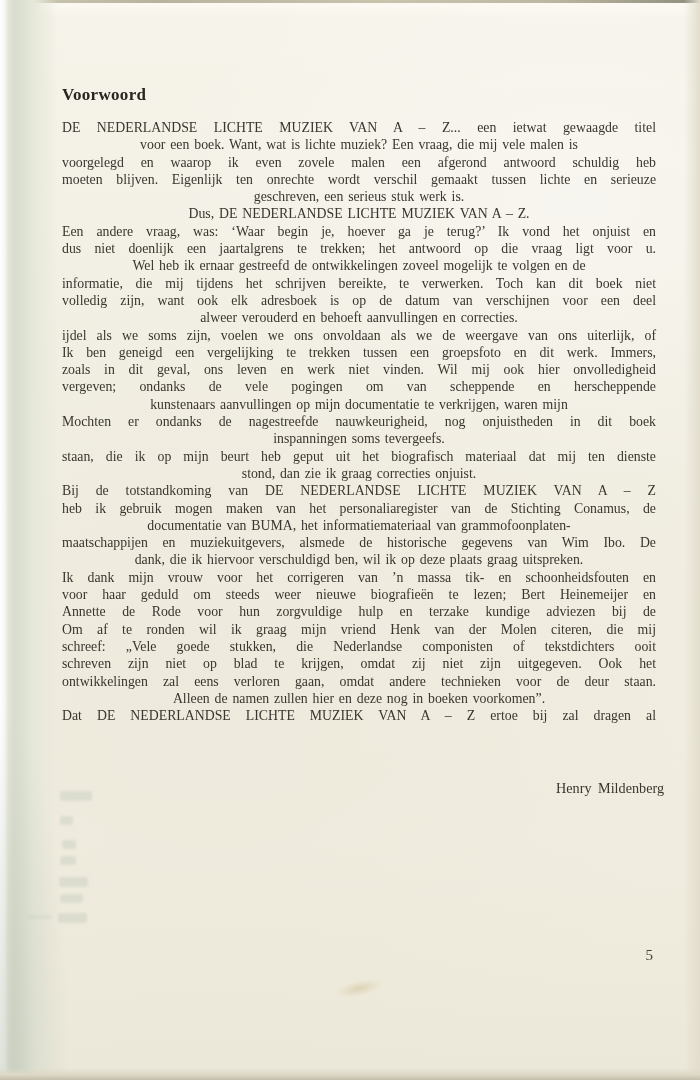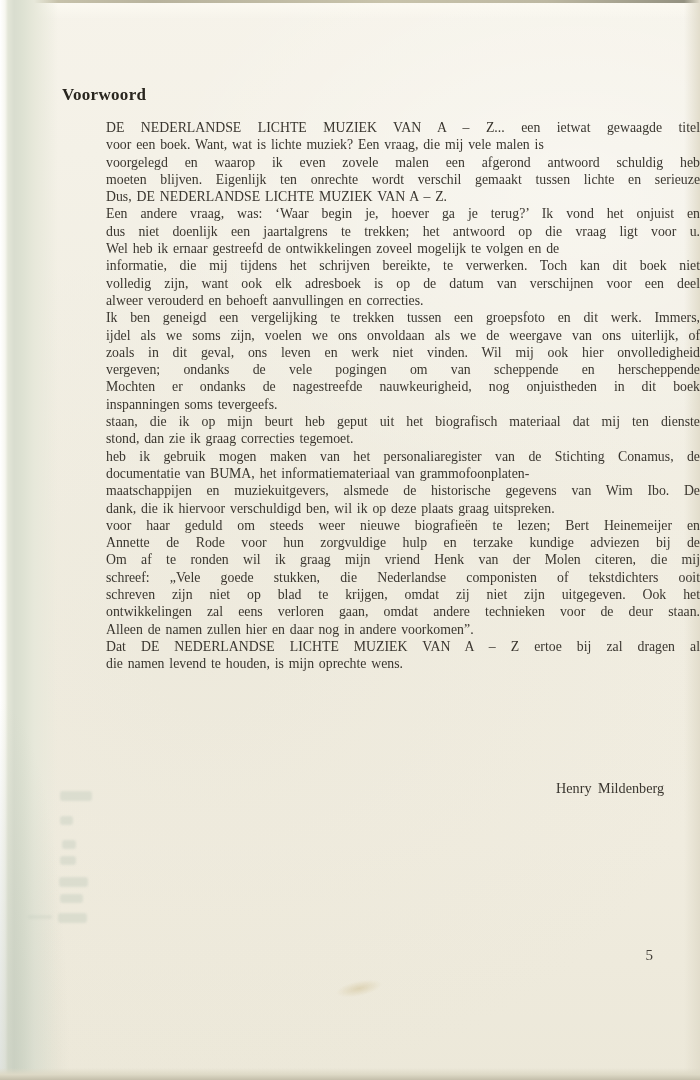--- a/index.html
+++ b/index.html
@@ -45,23 +45,22 @@
   }
   .heading {
     position: absolute; left: 62px; top: 85px; margin: 0;
     font-size: 17px; font-weight: bold; color: #29261f;
     letter-spacing: 0.3px;
   }
   .body-text {
     position: absolute; left: 62px; top: 119px; width: 594px;
     font-size: 13.8px; line-height: 17.3px; color: #3a362f;
     word-spacing: 1.4px;
-    margin-left: 44px;
   }
-  .body-text .line { text-align: left; white-space: nowrap; }
+  .body-text .line { text-align: center; white-space: nowrap; }
   .body-text .line.j { white-space: normal; text-align: justify; text-align-last: justify; }
   .signature {
     position: absolute; right: 36px; top: 780px;
     font-size: 14.2px; color: #3a362f; word-spacing: 3px;
   }
   .page-number {
     position: absolute; right: 47px; top: 947px;
     font-size: 15px; color: #45413a;
   }
   .ghost {
@@ -93,48 +92,51 @@
   <div class="edge-right"></div>
   <div class="edge-bottom"></div>
 
   <h1 class="heading">Voorwoord</h1>
 
   <div class="body-text" id="body-lines">
       <div class="line j">DE NEDERLANDSE LICHTE MUZIEK VAN A – Z... een ietwat gewaagde titel</div>
       <div class="line">voor een boek. Want, wat is lichte muziek? Een vraag, die mij vele malen is</div>
       <div class="line j">voorgelegd en waarop ik even zovele malen een afgerond antwoord schuldig heb</div>
       <div class="line j">moeten blijven. Eigenlijk ten onrechte wordt verschil gemaakt tussen lichte en serieuze</div>
+      <div class="line">geschreven, een serieus stuk werk is.</div>
       <div class="line">Dus, DE NEDERLANDSE LICHTE MUZIEK VAN A – Z.</div>
       <div class="line j">Een andere vraag, was: ‘Waar begin je, hoever ga je terug?’ Ik vond het onjuist en</div>
       <div class="line j">dus niet doenlijk een jaartalgrens te trekken; het antwoord op die vraag ligt voor u.</div>
       <div class="line">Wel heb ik ernaar gestreefd de ontwikkelingen zoveel mogelijk te volgen en de</div>
       <div class="line j">informatie, die mij tijdens het schrijven bereikte, te verwerken. Toch kan dit boek niet</div>
       <div class="line j">volledig zijn, want ook elk adresboek is op de datum van verschijnen voor een deel</div>
       <div class="line">alweer verouderd en behoeft aanvullingen en correcties.</div>
+      <div class="line j">ijdel als we soms zijn, voelen we ons onvoldaan als we de weergave van ons uiterlijk, of</div>
       <div class="line j">Ik ben geneigd een vergelijking te trekken tussen een groepsfoto en dit werk. Immers,</div>
-      <div class="line j">ijdel als we soms zijn, voelen we ons onvoldaan als we de weergave van ons uiterlijk, of</div>
       <div class="line j">zoals in dit geval, ons leven en werk niet vinden. Wil mij ook hier onvolledigheid</div>
       <div class="line j">vergeven; ondanks de vele pogingen om van scheppende en herscheppende</div>
+      <div class="line">kunstenaars aanvullingen op mijn documentatie te verkrijgen, waren mijn</div>
       <div class="line j">Mochten er ondanks de nagestreefde nauwkeurigheid, nog onjuistheden in dit boek</div>
       <div class="line">inspanningen soms tevergeefs.</div>
       <div class="line j">staan, die ik op mijn beurt heb geput uit het biografisch materiaal dat mij ten dienste</div>
-      <div class="line">stond, dan zie ik graag correcties tegemoet.</div>
+      <div class="line">stond, dan zie ik graag correcties onjuist.</div>
+      <div class="line j">Bij de totstandkoming van DE NEDERLANDSE LICHTE MUZIEK VAN A – Z</div>
       <div class="line j">heb ik gebruik mogen maken van het personaliaregister van de Stichting Conamus, de</div>
       <div class="line">documentatie van BUMA, het informatiemateriaal van grammofoonplaten-</div>
       <div class="line j">maatschappijen en muziekuitgevers, alsmede de historische gegevens van Wim Ibo. De</div>
       <div class="line">dank, die ik hiervoor verschuldigd ben, wil ik op deze plaats graag uitspreken.</div>
+      <div class="line j">Ik dank mijn vrouw voor het corrigeren van ’n massa tik- en schoonheidsfouten en</div>
       <div class="line j">voor haar geduld om steeds weer nieuwe biografieën te lezen; Bert Heinemeijer en</div>
       <div class="line j">Annette de Rode voor hun zorgvuldige hulp en terzake kundige adviezen bij de</div>
       <div class="line j">Om af te ronden wil ik graag mijn vriend Henk van der Molen citeren, die mij</div>
       <div class="line j">schreef: „Vele goede stukken, die Nederlandse componisten of tekstdichters ooit</div>
       <div class="line j">schreven zijn niet op blad te krijgen, omdat zij niet zijn uitgegeven. Ook het</div>
       <div class="line j">ontwikkelingen zal eens verloren gaan, omdat andere technieken voor de deur staan.</div>
-      <div class="line">Alleen de namen zullen hier en daar nog in andere voorkomen”.</div>
+      <div class="line">Alleen de namen zullen hier en deze nog in boeken voorkomen”.</div>
       <div class="line j">Dat DE NEDERLANDSE LICHTE MUZIEK VAN A – Z ertoe bij zal dragen al</div>
-      <div class="line">die namen levend te houden, is mijn oprechte wens.</div>
     </div>
 
   <div class="signature">Henry Mildenberg</div>
 
   <div class="ghost g1"></div>
   <div class="ghost g2"></div>
   <div class="ghost g3"></div>
   <div class="ghost g4"></div>
   <div class="ghost g5"></div>
   <div class="ghost g6"></div>

